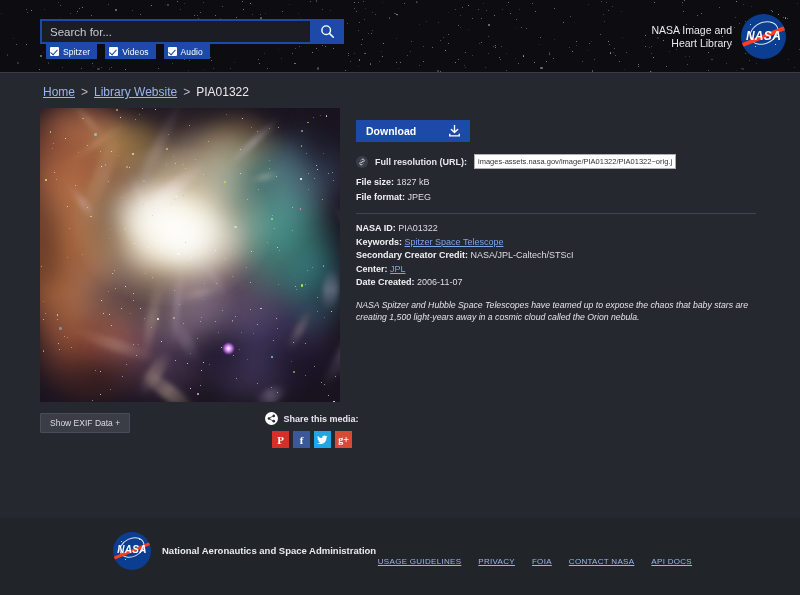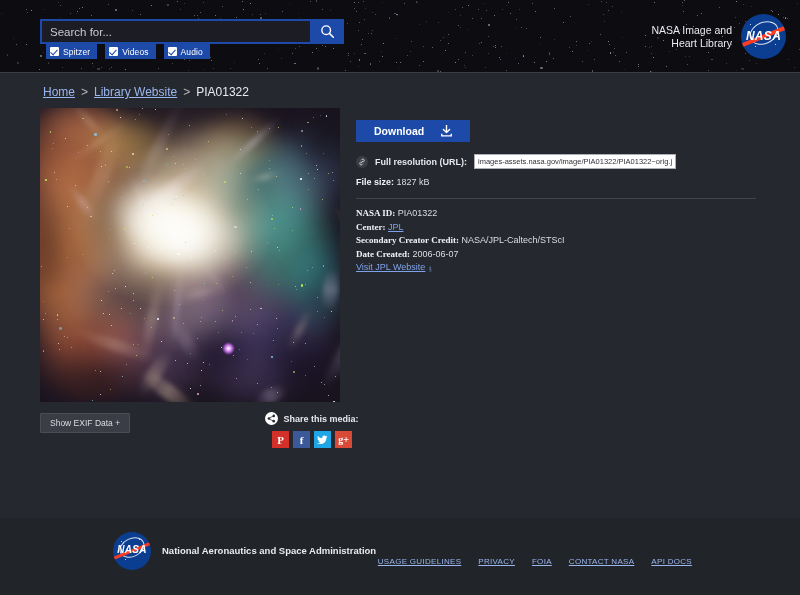--- a/index.html
+++ b/index.html
@@ -129,42 +129,42 @@
   .sicon.tw  { background: #1fa6e6; }
   .sicon.gp  { background: #d94a36; font-size: 10px; }
 
   
   .details { position: absolute; left: 356px; top: 108px; width: 410px; }
   .title { color: #ffffff; font-size: 15.5px; font-weight: bold; letter-spacing: .1px; }
 
   .dl-btn {
     margin-top: 12px; width: 114px; height: 22px; background: #1d4aa8;
     display: flex; align-items: center; justify-content: space-between;
-    padding: 0 18px; cursor: pointer;
+    padding: 0 10px; cursor: pointer;
   }
   .dl-btn .lbl { color: #fff; font-size: 10.5px; font-weight: bold; }
 
   .url-row { margin-top: 12px; display: flex; align-items: center; gap: 7px; }
   .link-ico { width: 12px; height: 12px; border-radius: 50%; background: #3a3d45;
               display: flex; align-items: center; justify-content: center; flex:none; }
   .url-label { color: #e6e6ec; font-size: 9px; font-weight: bold; }
   .url-field {
     width: 202px; height: 15px; background: #ffffff; border: 1px solid #aeaeb4;
     color: #32323a; font-size: 7.5px; padding: 0 3px; line-height: 13px;
     white-space: nowrap; overflow: hidden; outline: none;
     font-family: "Liberation Sans", sans-serif;
   }
 
   .kv { margin-top: 7px; font-size: 9px; color: #dddde3; line-height: 13px; }
   .kv b { color: #f1f1f5; }
 
   .rule { margin-top: 9px; height: 1px; background: #41444c; width: 400px; }
 
   .meta { margin-top: 8px; font-size: 9px; color: #dddde3; line-height: 13.5px; }
-  .meta b { color: #f1f1f5; font-family: Liberation Serif, serif; }
+  .meta b { color: #f1f1f5; }
   .meta a { color: #7fa3ea; text-decoration: underline; cursor: pointer; }
 
   .desc {
     margin-top: 9px; font-size: 8.7px; font-style: italic; color: #e2e2e8;
     line-height: 12.5px; width: 400px;
   }
 
   
   .footer {
     position: absolute; left: 0; top: 518px; width: 800px; height: 77px;
@@ -994,44 +994,49 @@
         </svg>
       </span>
       <span class="url-label">Full resolution (URL):</span>
       <input class="url-field" type="text" readonly="" value="images-assets.nasa.gov/image/PIA01322/PIA01322~orig.jp" style="">
     </div>
 
     <div class="kv">
       <b>File size:</b>
       <span>1827 kB</span>
     </div>
+    <div class="kv" style="margin-top:2px">
+      <b>File format:</b>
+      <span>JPEG</span>
+    </div>
 
     <div class="rule"></div>
 
     <div class="meta">
       <b>NASA ID:</b>
       <span>PIA01322</span>
     </div>
     <div class="meta" style="margin-top:0">
-      <b>Center:</b>
-      <a>JPL</a>
+      <b>Keywords:</b>
+      <a>Spitzer Space Telescope</a>
     </div>
     <div class="meta" style="margin-top:0">
       <b>Secondary Creator Credit:</b>
       <span>NASA/JPL-Caltech/STScI</span>
     </div>
     <div class="meta" style="margin-top:0">
+      <b>Center:</b>
+      <a>JPL</a>
+    </div>
+    <div class="meta" style="margin-top:0">
       <b>Date Created:</b>
-      <span>2006-06-07</span>
-    </div>
-    <div class="meta" style="margin-top:0">
-      <a>Visit JPL Website</a>
-      <span style="color:#7fa3ea;font-size:8px">⍸</span>
-    </div>
-
+      <span>2006-11-07</span>
+    </div>
+
+    <div class="desc">NASA Spitzer and Hubble Space Telescopes have teamed up to expose the chaos that baby stars are creating 1,500 light-years away in a cosmic cloud called the Orion nebula.</div>
   </div>
 
   <div class="footer">
     <div class="footer-inner">
       <div class="nasa-meatball footer-meatball">
         <span class="dot" style="left:8px;top:9px;width:1.2px;height:1.2px"></span>
         <span class="dot" style="left:26px;top:7px;width:1.1px;height:1.1px"></span>
         <span class="dot" style="left:12px;top:27px;width:1.1px;height:1.1px"></span>
         <div class="orbit" style="left:6px;top:6px;width:26px;height:19px"></div>
         <div class="swoosh" style="left:-5px;top:17px;width:50px;height:3.4px"></div>

